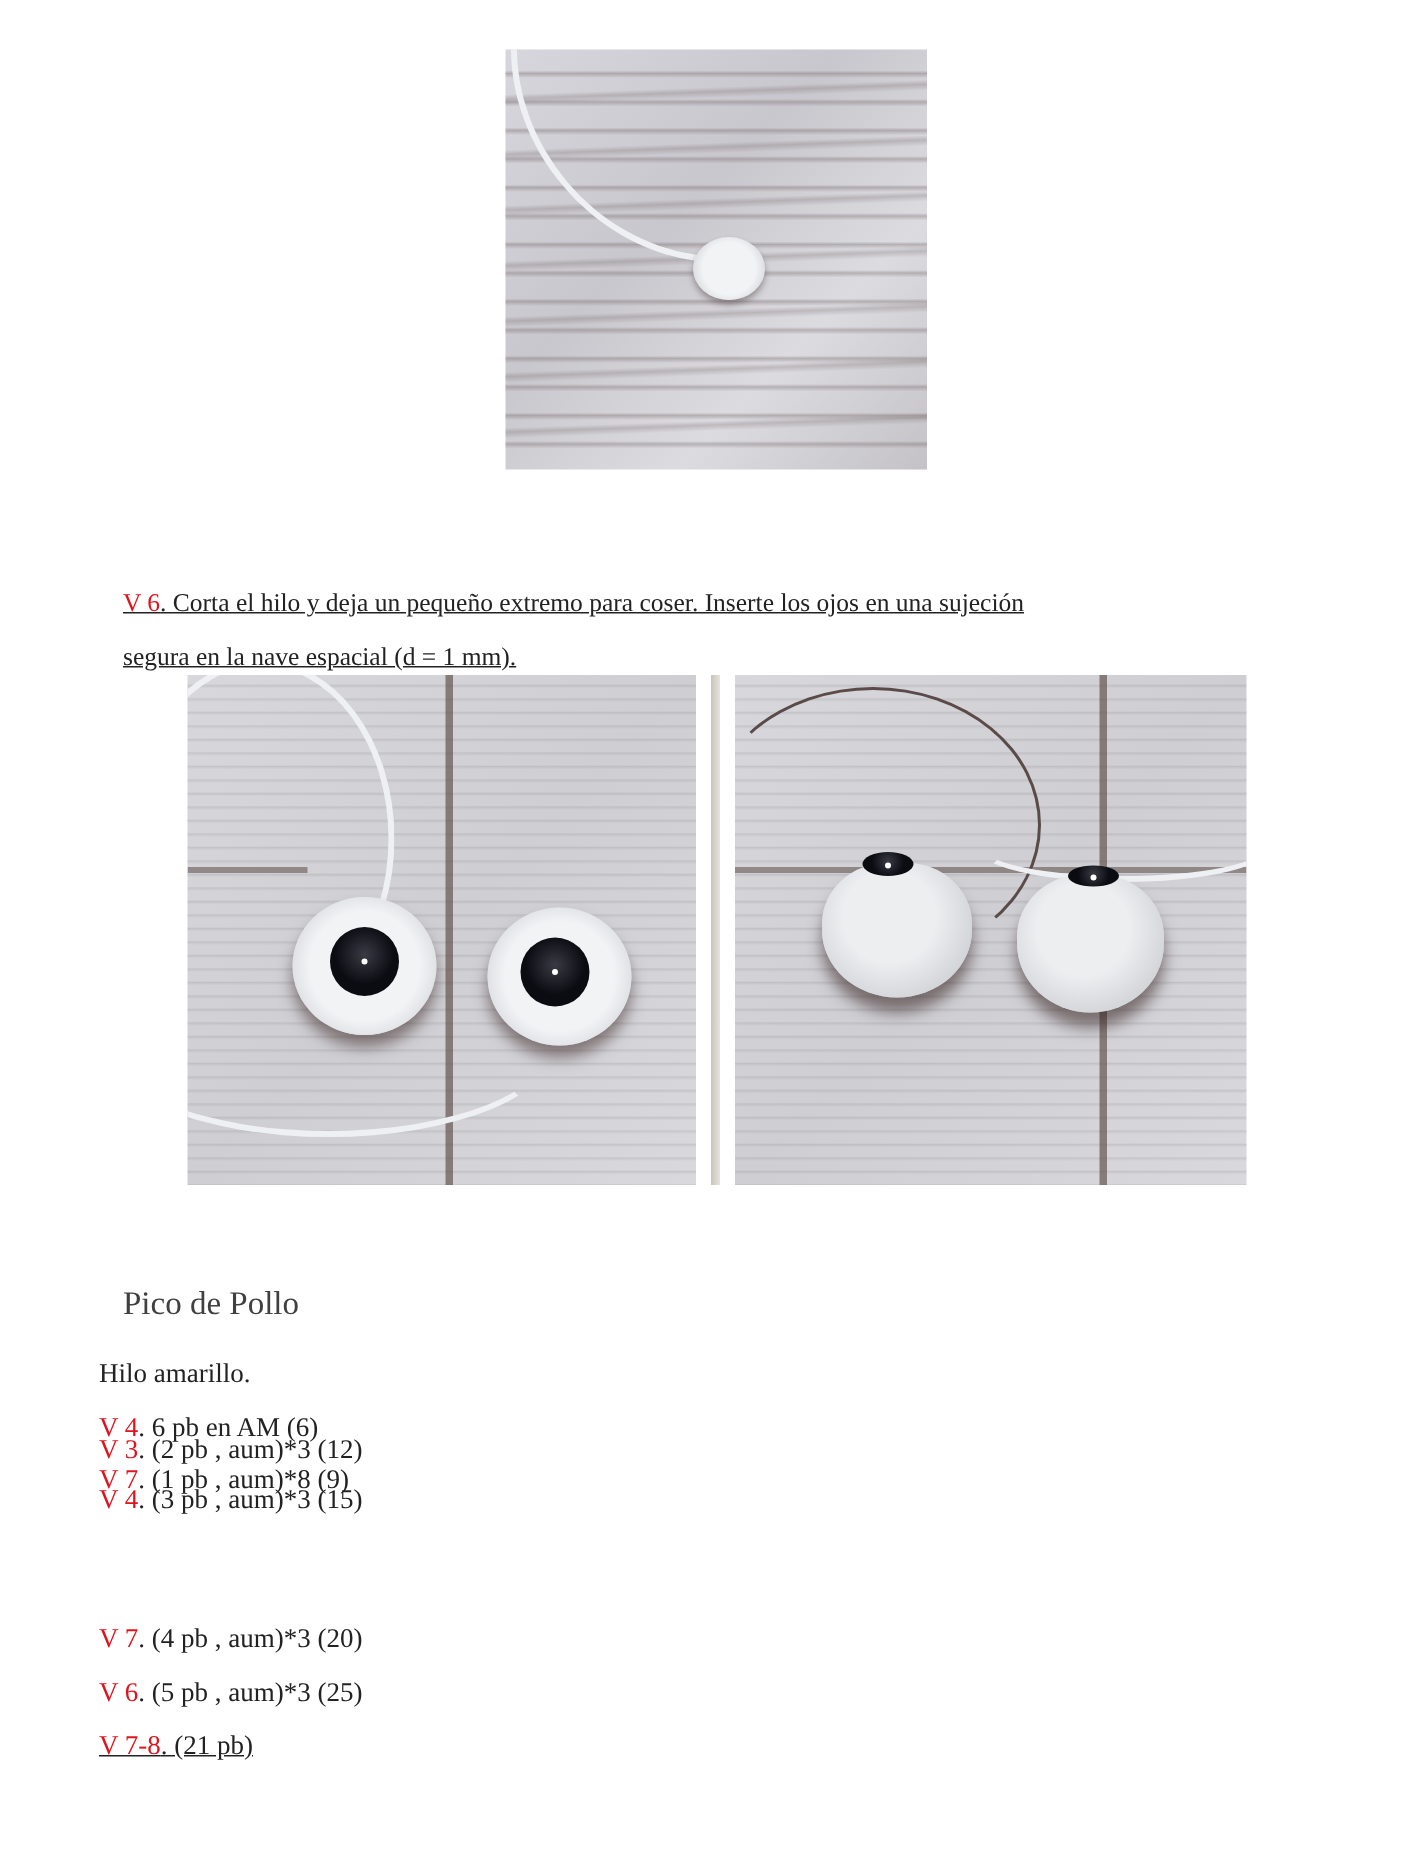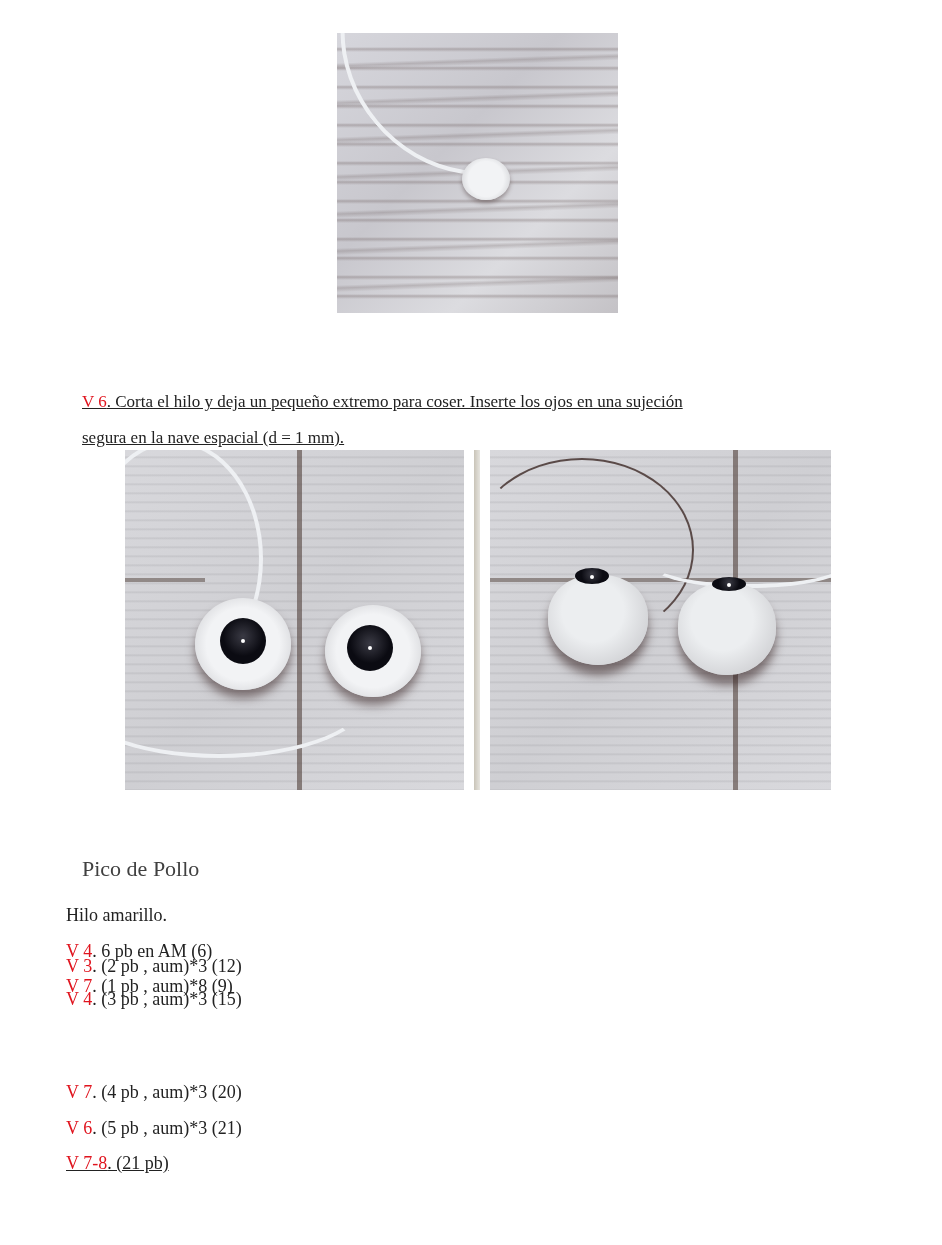--- a/index.html
+++ b/index.html
@@ -77,17 +77,17 @@
 <div class="row" style="top:956px;">
   <span class="red">V 3</span><span>. (2 pb , aum)*3 (12)</span>
 </div>
 <div class="row" style="top:989px;">
   <span class="red">V 4</span><span>. (3 pb , aum)*3 (15)</span>
 </div>
 <div class="row" style="top:1082px;">
   <span class="red">V 7</span><span>. (4 pb , aum)*3 (20)</span>
 </div>
 <div class="row" style="top:1118px;">
-  <span class="red">V 6</span><span>. (5 pb , aum)*3 (21)</span>
+  <span class="red">V 6</span><span>. (5 pb , aum)*3 (25)</span>
 </div>
 <div class="row" style="top:1153px;text-decoration:underline;">
   <span class="red">V 7-8</span><span>. (21 pb)</span>
 </div>
 
 </body></html>

